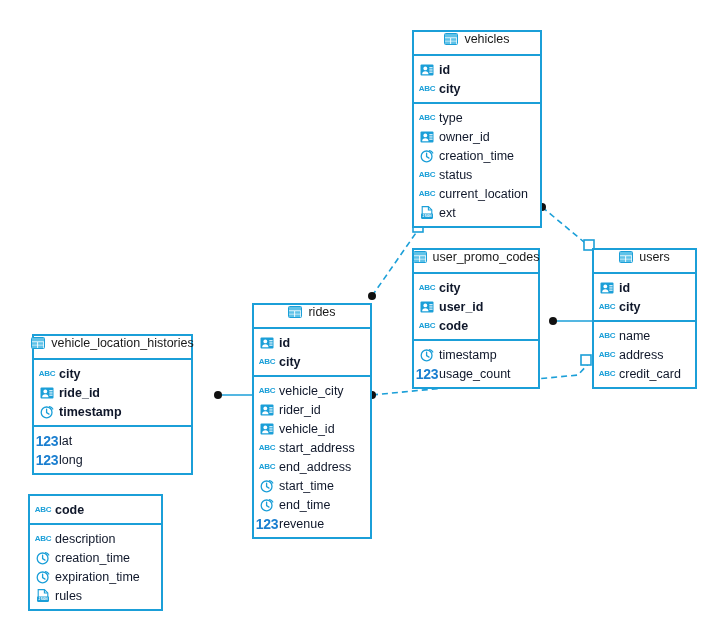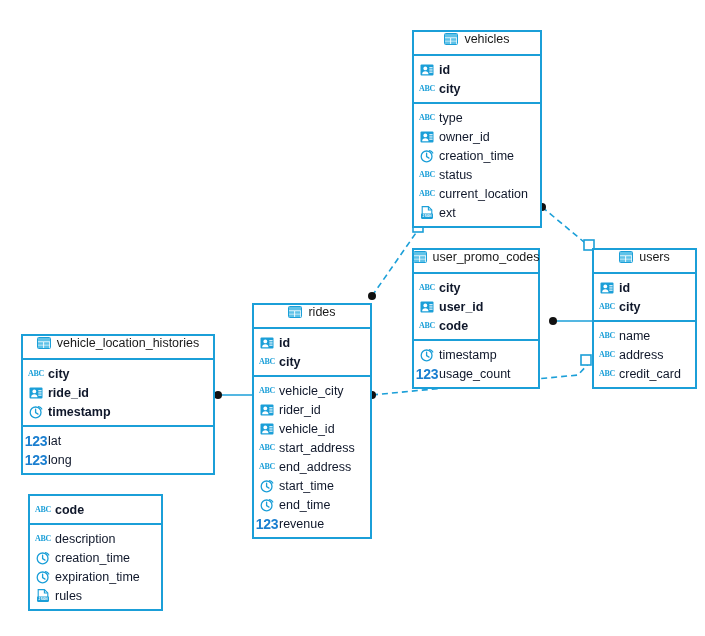--- a/index.html
+++ b/index.html
@@ -90,21 +90,21 @@
     color: #1b7fd0;
     letter-spacing: -0.2px;
     line-height: 1;
   }
   .icon-abc {
     font-size: 8px;
     font-weight: bold;
     color: #1b9fd8;
     letter-spacing: -0.3px;
     line-height: 1;
-    font-family: Liberation Serif, serif;
+    font-family: Liberation Sans, sans-serif;
   }
 </style>
 </head>
 <body>
 
 <div id="canvas">
 
   <svg id="edge-layer" viewBox="0 0 705 636" xmlns="http://www.w3.org/2000/svg">
       <g>
         <polyline points="372,296 418,230" fill="none" stroke="#1b9fd8" stroke-width="1.6" stroke-dasharray="6 4"></polyline>
@@ -439,21 +439,21 @@
             <span class="field-name">end_time</span>
           </div>
           <div class="field-row">
             <span class="ficon">
               <span class="icon-num">123</span>
             </span>
             <span class="field-name">revenue</span>
           </div>
         </div>
       </div>
-      <div class="table-node" style="left: 21px; top: 334px; width: 194px;">
+      <div class="table-node" style="left: 32px; top: 334px; width: 161px;">
         <div class="node-header">
           <span class="ficon">
             <svg width="14" height="12" viewBox="0 0 14 12">
               <rect x="0.5" y="0.5" width="13" height="11" rx="1" fill="#ffffff" stroke="#1b9fd8"></rect>
               <rect x="1" y="1" width="12" height="3.4" fill="#5fc2e8"></rect>
               <rect x="1" y="5.2" width="5.2" height="2.6" fill="#5fc2e8"></rect>
               <rect x="7.1" y="5.2" width="5.2" height="2.6" fill="#5fc2e8"></rect>
               <rect x="1" y="8.4" width="5.2" height="2.6" fill="#5fc2e8"></rect>
               <rect x="7.1" y="8.4" width="5.2" height="2.6" fill="#5fc2e8"></rect>
             </svg>

